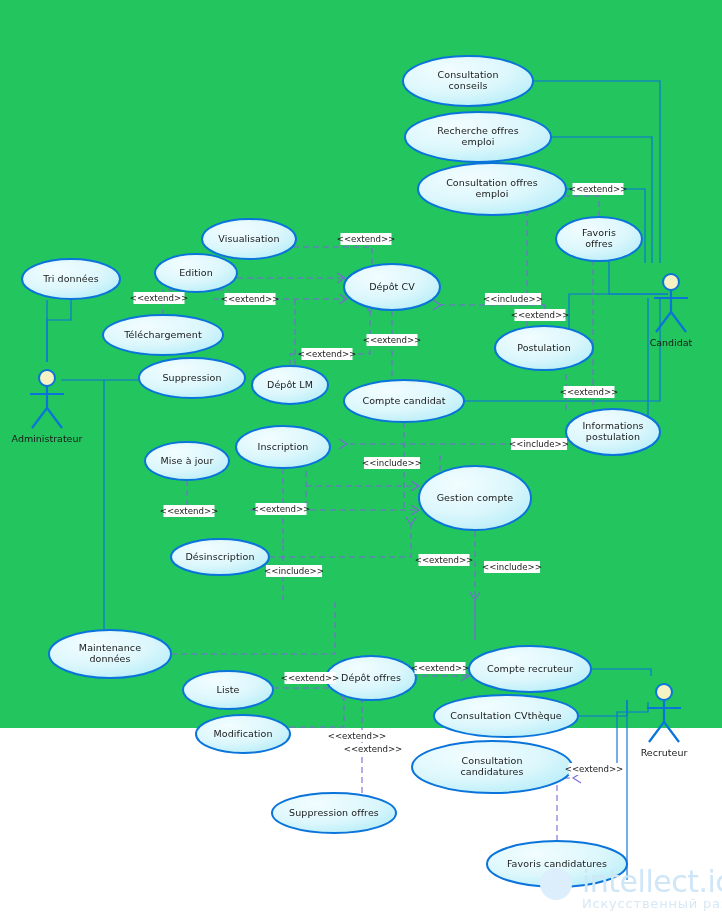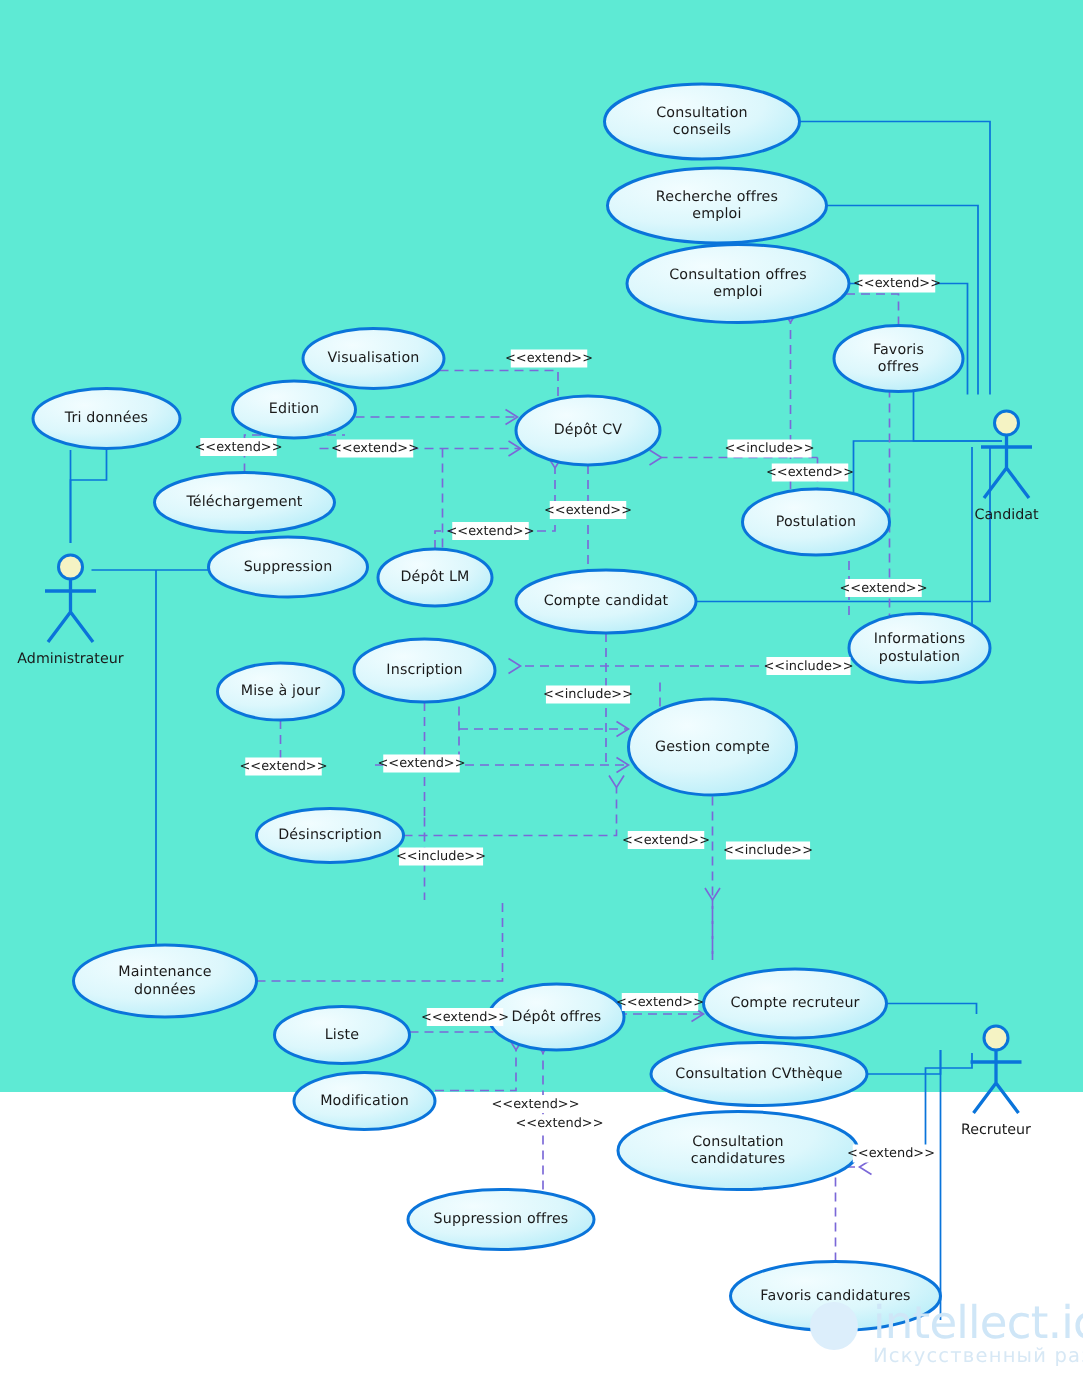--- a/index.html
+++ b/index.html
@@ -1,20 +1,20 @@
 <!DOCTYPE html>
 <html><head>
 <meta charset="utf-8">
 <style>
   html,body{margin:0;padding:0;background:#ffffff;}
   body{
     font-family:"DejaVu Sans","Liberation Sans",sans-serif;
     width:722px;height:916px;overflow:hidden;position:relative;
   }
-  #diagram-root{position:relative;width:722px;height:728px;background:#5eead4;}
+  #diagram-root{position:relative;width:722px;height:728px;background:#22c55e;}
   svg#uml{position:absolute;top:0;left:0;width:722px;height:916px;display:block;}
   .uc-label{
     font-family:"DejaVu Sans","Liberation Sans",sans-serif;
     font-size:9.5px;fill:#1a1a1a;text-anchor:middle;dominant-baseline:middle;
     letter-spacing:0.1px;
   }
   .actor-label{
     font-family:"DejaVu Sans","Liberation Sans",sans-serif;
     font-size:9.5px;fill:#1a1a1a;text-anchor:middle;
   }

